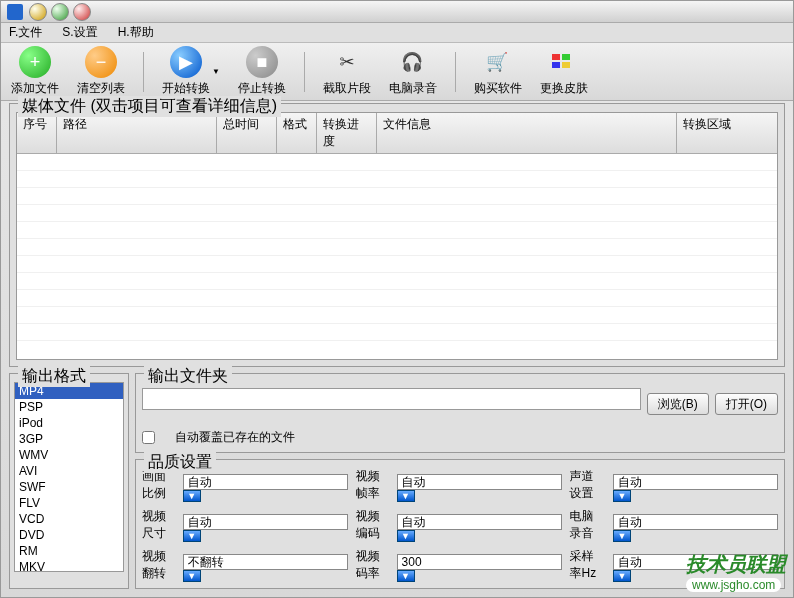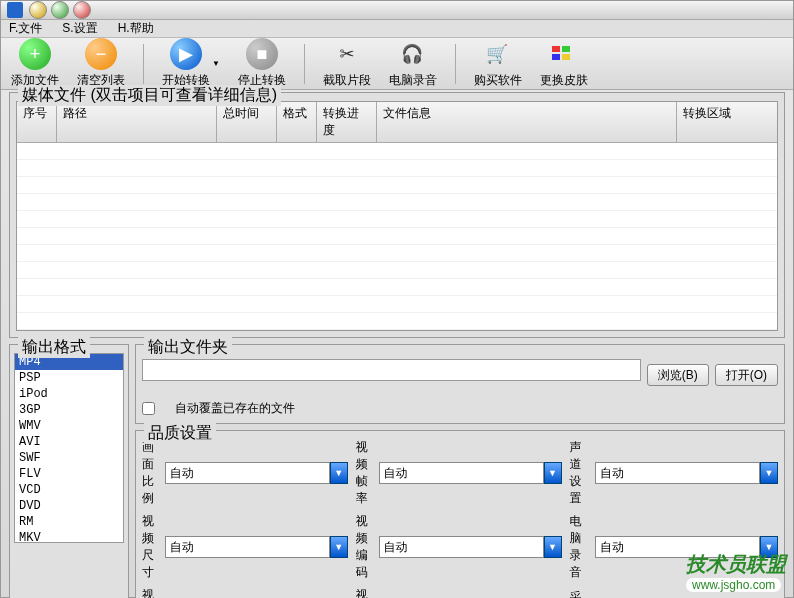--- a/index.html
+++ b/index.html
@@ -30,31 +30,31 @@
 .ic-skin { background: none; }
 .content { flex: 1; display: flex; flex-direction: column; padding: 2px 8px 8px 8px; gap: 6px; }
 .group { border: 1px solid #999; background: #e0e0e0; position: relative; padding: 8px 6px 6px 6px; }
 .group-label { position: absolute; top: -8px; left: 8px; background: #e0e0e0; padding: 0 4px; font-size: 16px; }
 .table-container { flex: 1; background: #fff; border: 1px solid #999; display: flex; flex-direction: column; }
 .table-header { display: flex; background: linear-gradient(to bottom, #f5f5f5, #ddd); border-bottom: 1px solid #aaa; }
 .th { padding: 3px 6px; border-right: 1px solid #aaa; font-size: 12px; }
 .table-body { flex: 1; background: #fff; }
 .row-line { height: 17px; border-bottom: 1px solid #f0f0f0; }
 .bottom-row { display: flex; gap: 6px; }
-.format-list { width: 110px; height: 190px; background: #fff; border: 1px solid #999; overflow-y: auto; font-family: Liberation Mono, monospace; font-size: 12px; }
+.format-list { width: 110px; height: 190px; background: #fff; border: 1px solid #999; overflow-y: auto; font-family: Liberation Sans, sans-serif; font-size: 12px; }
 .fmt-item { padding: 1px 4px; cursor: pointer; }
 .fmt-item.selected { background: #3060c0; color: #fff; }
 .right-col { flex: 1; display: flex; flex-direction: column; gap: 6px; }
 .output-row { display: flex; gap: 6px; align-items: center; }
 .output-input { flex: 1; height: 22px; background: #fff; border: 1px solid #999; padding: 0 4px; }
 .btn { height: 22px; padding: 0 10px; background: linear-gradient(to bottom, #fdfdfd, #ddd); border: 1px solid #888; border-radius: 3px; cursor: pointer; font-size: 12px; margin-top: 11px; }
 .chk-row { display: flex; align-items: center; gap: 20px; margin-top: 14px; }
 .quality-grid { display: grid; grid-template-columns: auto 1fr auto 1fr auto 1fr; gap: 6px 8px; align-items: center; }
 .ql { text-align: left; }
-.combo { display: flex; height: 22px; }
+.combo { display: flex; height: 22px; flex-direction: column; }
 .combo input { flex: 1; border: 1px solid #888; padding: 0 4px; font-size: 12px; background: #fff; }
 .combo-btn { width: 18px; background: linear-gradient(to bottom, #6af, #05c); border: 1px solid #047; color: #fff; display: flex; align-items: center; justify-content: center; font-size: 9px; }
 .watermark { position: absolute; right: 8px; bottom: 6px; text-align: left; pointer-events: none; }
 .wm1 { font-size: 20px; font-weight: bold; color: #2a8a2a; font-style: italic; }
 .wm2 { font-size: 12px; color: #2a8a2a; background: #fff; border-radius: 8px; padding: 0 6px; display: inline-block; }
 </style>
 </head>
 <body>
 
 <div class="window">

